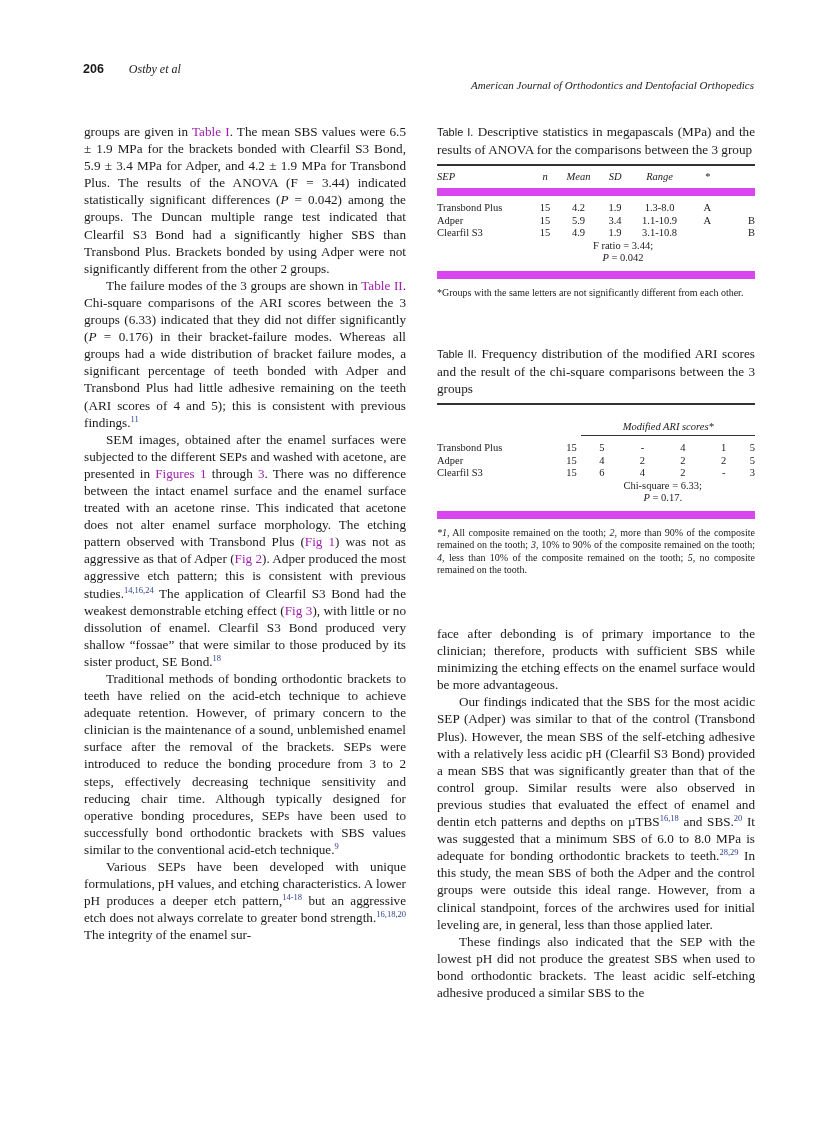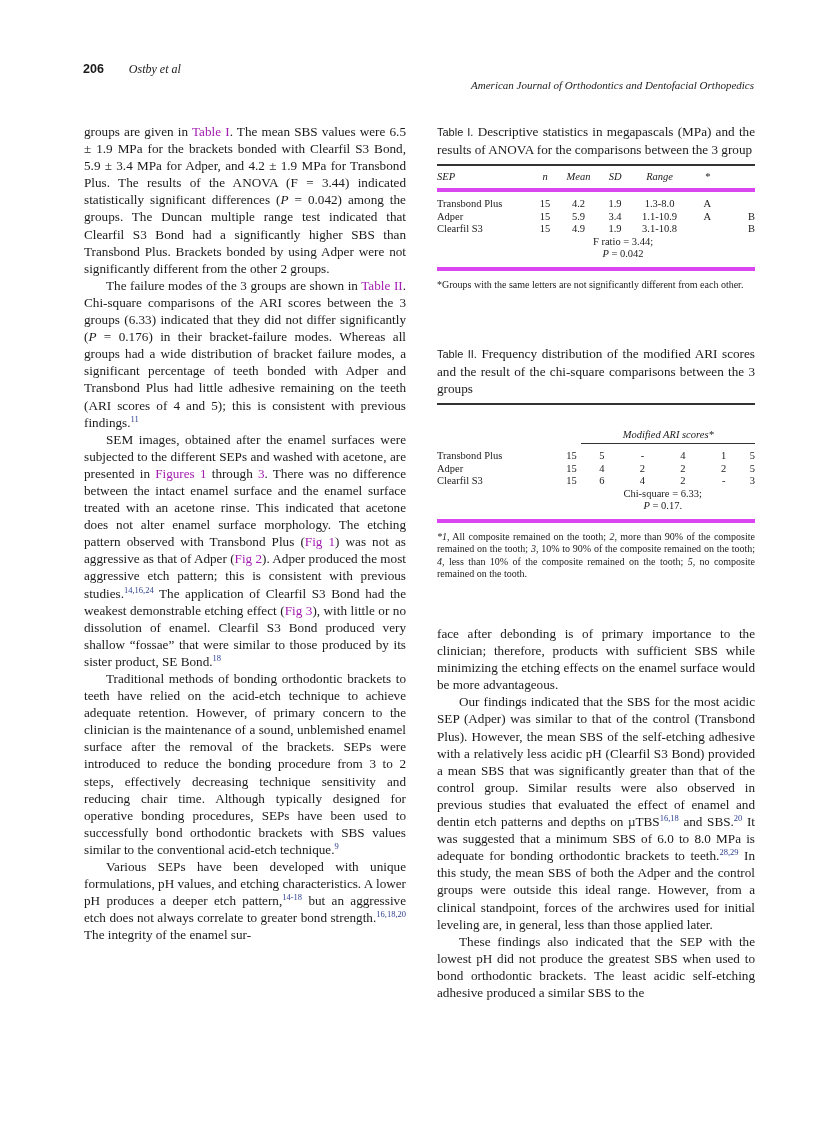--- a/index.html
+++ b/index.html
@@ -15,21 +15,21 @@
   p { margin: 0; }
   .indent { text-indent: 22px; }
   .link { color: #a21caf; }
   sup { font-size: 8.5px; line-height: 0; color: #2b3f8f; }
   h3.section { font-family: "Liberation Sans", sans-serif; font-weight: bold; font-size: 12.5px; margin: 12px 0 7px 0; letter-spacing: 0.2px; }
   .table-block { position: absolute; left: 437px; width: 318px; }
   .tcap { font-size: 13.2px; line-height: 17.1px; text-align: justify; }
   .tcap .tlabel { font-family: "Liberation Sans", sans-serif; font-size: 11px; }
   table { width: 100%; border-collapse: collapse; font-size: 10.5px; }
   .rule-top { border-top: 2px solid #333; }
-  .rule-bot { border-bottom: 4px solid #d946ef; }
+  .rule-bot { border-bottom: 8px solid #d946ef; }
   th { font-style: italic; font-weight: normal; text-align: left; padding: 5px 0 6px 0; }
   td { padding: 0; line-height: 12.5px; }
   .c { text-align: center; }
   .r { text-align: right; }
   .tnote { font-size: 10px; line-height: 12.5px; text-align: justify; margin-top: 4px; }
   .stat { text-align: center; line-height: 12.5px; }
 </style>
 </head>
 <body>
 
@@ -113,21 +113,21 @@
   </table>
   <div class="tnote" style="margin-top:8px;">*Groups with the same letters are not significantly different from each other.</div>
 </div>
 
 <div class="table-block" style="top:345px;">
   <div class="tcap"><span class="tlabel">Table II.</span><span> Frequency distribution of the modified ARI scores and the result of the chi-square comparisons between the 3 groups</span></div>
   <table style="margin-top:6px;">
     <thead>
       <tr class="rule-top">
         <th colspan="2" style="padding:8px 0 3px 0"></th>
-        <th colspan="5" class="c" style="padding:24px 0 3px 0; border-bottom:1.5px solid #333;">Modified ARI scores*</th>
+        <th colspan="5" class="c" style="padding:16px 0 3px 0; border-bottom:1.5px solid #333;">Modified ARI scores*</th>
       </tr>
     </thead>
     <tbody>
       <tr>
           <td colspan="7" style="height:6px"></td>
         </tr>
       <tr>
         <td>Transbond Plus</td>
           <td class="c">15</td>
           <td class="c">5</td>

